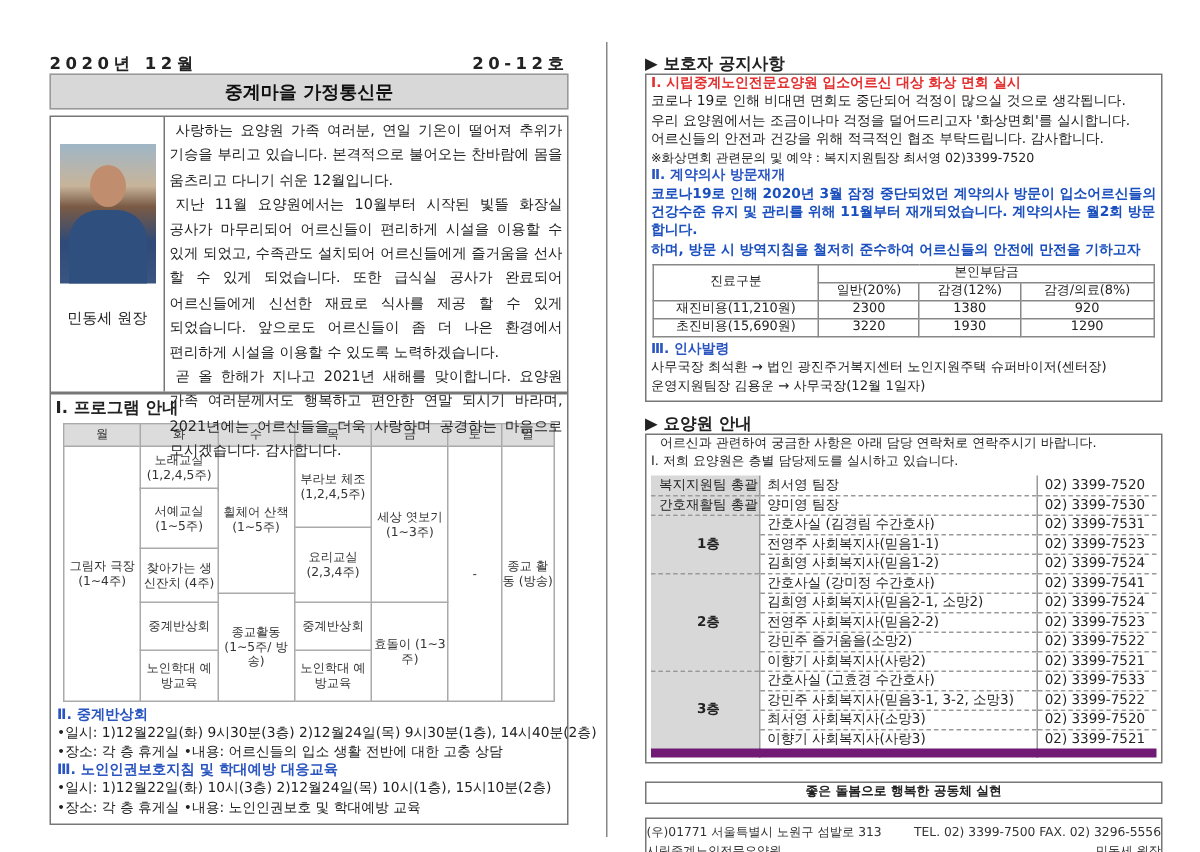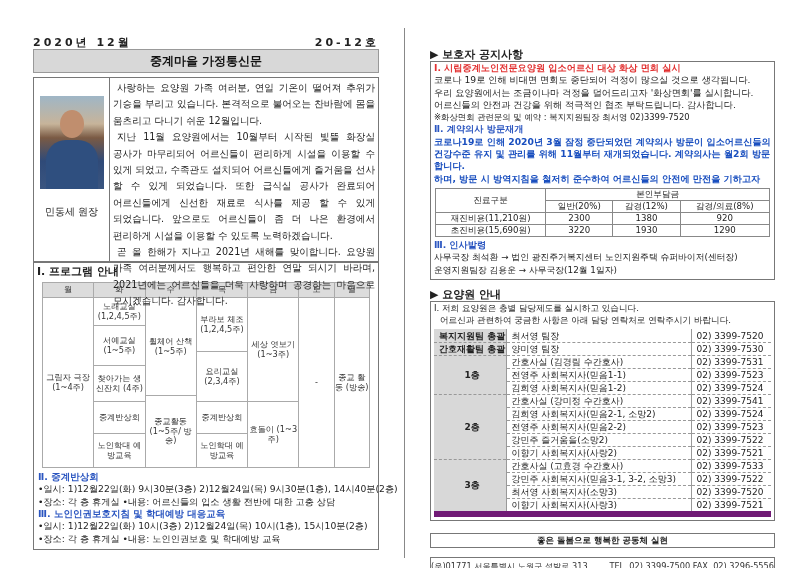--- a/index.html
+++ b/index.html
@@ -23,21 +23,21 @@
 table{border-collapse:collapse;width:100%}
 .sched td,.sched th{border:1px solid #aaa;text-align:center;font-size:8.2px;line-height:9.5px;color:#333;vertical-align:middle}
 .sched th{background:#dcdcdc;height:15px;font-weight:normal}
 .subhead-blue{color:#2a55c0;font-weight:bold;font-size:9.5px;line-height:12px}
 .line{font-size:9.2px;line-height:12.5px;white-space:nowrap}
 .red{color:#e23030;font-weight:bold}
 .bluebold{color:#1a4fbf;font-weight:bold}
 .rtext{font-size:9.2px;line-height:12.3px;padding:0 3px;white-space:nowrap}
 .fee td,.fee th{border:1px solid #888;text-align:center;font-size:8.6px;font-weight:normal;height:12px;line-height:11px}
 .contact td{font-size:9px;height:13px;line-height:12px;padding-left:5px;border-bottom:1px dashed #999;white-space:nowrap}
-.contact td.lbl{background:#d8d8d8;font-weight:bold;text-align:left;border-right:1px solid #999}
+.contact td.lbl{background:#d8d8d8;font-weight:normal;text-align:center;border-right:1px solid #999}
 .contact td.floor{background:#d8d8d8;font-weight:bold;text-align:center;border-right:1px solid #999}
 .contact td.phone{border-left:1px solid #999}
 .slogan{margin-top:12px;border:1px solid #777;height:15px;text-align:center;font-size:8.5px;font-weight:bold;line-height:13px}
 .footer{margin-top:9px;border:1px solid #777;height:31px;font-size:8.2px;color:#333;padding:2px 0}
 .footer .row{display:flex;justify-content:space-between;line-height:13px}
 </style>
 </head>
 <body>
 
 <div class="divider"></div>
@@ -119,21 +119,21 @@
       <div class="line">•일시: 1)12월22일(화) 9시30분(3층)   2)12월24일(목) 9시30분(1층), 14시40분(2층)</div>
       <div class="line">•장소: 각 층 휴게실   •내용: 어르신들의 입소 생활 전반에 대한 고충 상담</div>
       <div class="subhead-blue">Ⅲ. 노인인권보호지침 및 학대예방 대응교육</div>
       <div class="line">•일시: 1)12월22일(화) 10시(3층)    2)12월24일(목) 10시(1층), 15시10분(2층)</div>
       <div class="line">•장소: 각 층 휴게실   •내용: 노인인권보호 및 학대예방 교육</div>
     </div>
   </div>
 </div>
 
 <div class="right">
-  <div class="sec-head" style="margin-top:12px">▶ 보호자 공지사항</div>
+  <div class="sec-head" style="margin-top:0">▶ 보호자 공지사항</div>
   <div class="box" style="padding-bottom:3px">
     <div class="rtext red">Ⅰ. 시립중계노인전문요양원 입소어르신 대상 화상 면회 실시</div>
     <div class="rtext"> 코로나 19로 인해 비대면 면회도 중단되어 걱정이 많으실 것으로 생각됩니다.</div>
     <div class="rtext">우리 요양원에서는 조금이나마 걱정을 덜어드리고자 '화상면회'를 실시합니다.</div>
     <div class="rtext">어르신들의 안전과 건강을 위해 적극적인 협조 부탁드립니다. 감사합니다.</div>
     <div class="rtext" style="font-size:8.4px">※화상면회 관련문의 및 예약 : 복지지원팀장 최서영 02)3399-7520</div>
     <div class="rtext bluebold" style="font-weight:bold;color:#2a55c0">Ⅱ. 계약의사 방문재개</div>
     <div class="rtext bluebold"> 코로나19로 인해 2020년 3월 잠정 중단되었던 계약의사 방문이 입소어르신들의</div>
     <div class="rtext bluebold">건강수준 유지 및 관리를 위해 11월부터 재개되었습니다. 계약의사는 월2회 방문</div>
     <div class="rtext bluebold">합니다.</div>
@@ -165,22 +165,22 @@
       </tbody>
         </table>
     </div>
     <div class="rtext" style="color:#2a55c0;font-weight:bold">Ⅲ. 인사발령</div>
     <div class="rtext" style="font-size:8.8px">사무국장 최석환 → 법인 광진주거복지센터 노인지원주택 슈퍼바이저(센터장)</div>
     <div class="rtext" style="font-size:8.8px">운영지원팀장 김용운 → 사무국장(12월 1일자)</div>
   </div>
 
   <div class="sec-head">▶ 요양원 안내</div>
   <div class="box" style="padding-bottom:3px">
+    <div class="rtext" style="font-size:8.6px;padding-left:9px">  어르신과 관련하여 궁금한 사항은 아래 담당 연락처로 연락주시기 바랍니다.</div>
     <div class="rtext" style="font-size:8.6px">Ⅰ. 저희 요양원은 층별 담당제도를 실시하고 있습니다.</div>
-    <div class="rtext" style="font-size:8.6px;padding-left:9px">  어르신과 관련하여 궁금한 사항은 아래 담당 연락처로 연락주시기 바랍니다.</div>
     <div style="padding:3px 3px 0 3px">
     <table class="contact">
       <tbody>
             <tr>
         <td class="lbl" style="width:72px">복지지원팀 총괄</td>
         <td>최서영 팀장</td>
         <td class="phone" style="width:80px">02) 3399-7520</td>
       </tr>
       <tr>
         <td class="lbl">간호재활팀 총괄</td>

